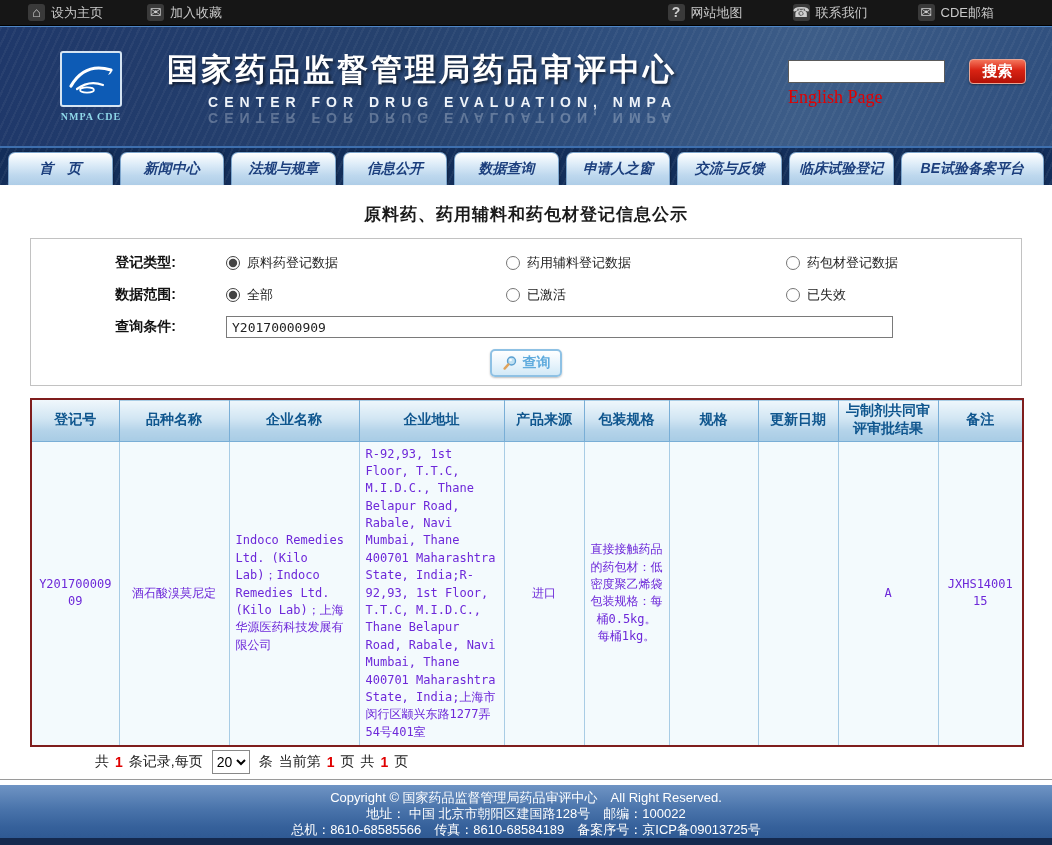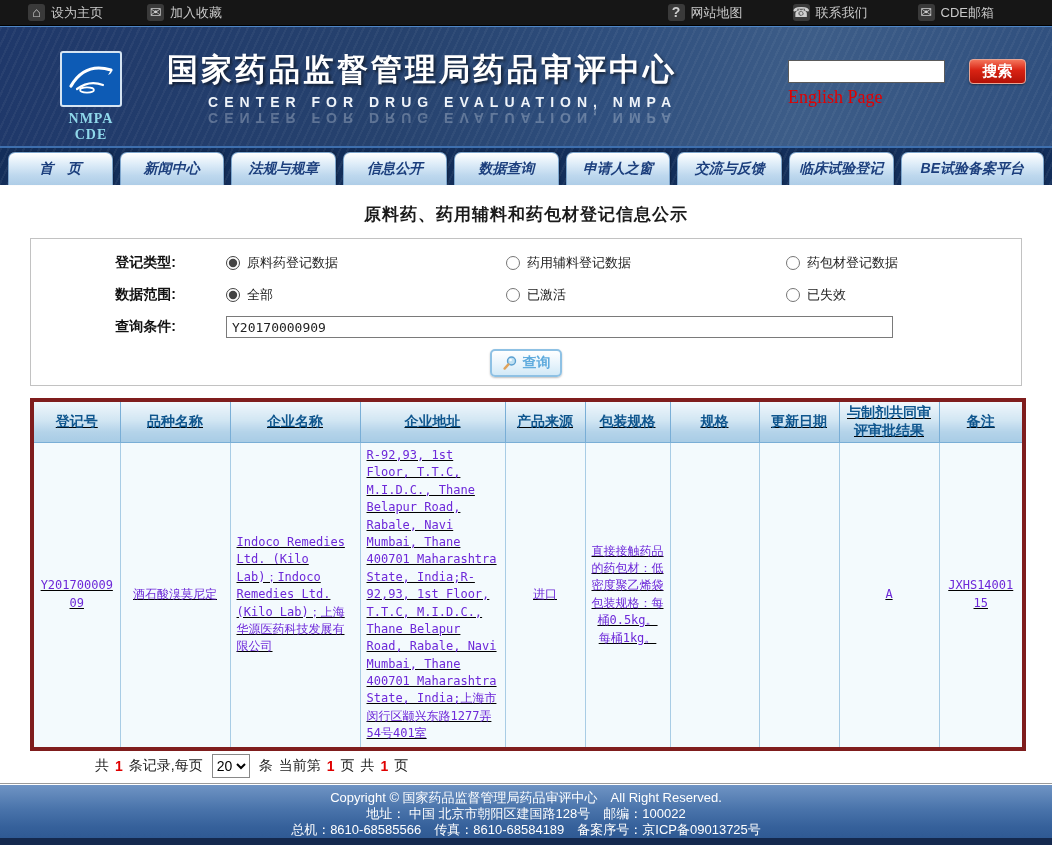--- a/index.html
+++ b/index.html
@@ -20,21 +20,21 @@
 
   
   .header { height:122px; position:relative; flex:0 0 auto;
     background:linear-gradient(100deg,#1f386a 0%,#26426e 38%,#2f4f7e 58%,#3d5d88 76%,#2f4f7e 100%);
     border-top:1px solid #4f86c6; border-bottom:2px solid #3e6fae; }
   .header::before { content:""; position:absolute; inset:0; pointer-events:none;
     background:repeating-linear-gradient(115deg, rgba(255,255,255,0.045) 0 2px, transparent 2px 7px); }
   .logo-box { position:absolute; left:56px; top:24px; width:70px; text-align:center; }
   .logo-square { width:62px; height:56px; margin:0 auto; background:#0d5bb5;
     border:2px solid #d5e4f2; border-radius:3px; display:flex; align-items:center; justify-content:center; }
-  .logo-caption { margin-top:4px; color:#8fd8ea; font-size:14px; font-weight:bold; letter-spacing:1px;
+  .logo-caption { margin-top:4px; color:#8fd8ea; font-size:10px; font-weight:bold; letter-spacing:1px;
     font-family:"Liberation Serif", serif; }
   .header-titles { position:absolute; left:133px; top:22px;margin-left:34px; }
   .header-title { font-size:31px; color:#fff; font-weight:bold; letter-spacing:3px;
     text-shadow:2px 2px 3px rgba(0,0,0,0.55); white-space:nowrap; }
   .header-sub { margin-top:3px; font-size:14px; color:#eef3f9; font-weight:bold; letter-spacing:6px; white-space:nowrap;text-align:right; }
   .header-sub.reflect { transform:scaleY(-1); opacity:0.28; margin-top:0; }
   .header-search { position:absolute; left:788px; top:32px; display:flex; align-items:center; }
   .search-input { width:157px; height:23px; border:1px solid #5a5a5a; background:#fff; font-size:13px; padding:0 4px; }
   .search-btn { margin-left:24px; width:57px; height:25px; cursor:pointer;
     background:linear-gradient(#f4745a,#d92313 45%,#b21107); color:#fff; font-weight:bold; font-size:15px;
@@ -68,21 +68,21 @@
     font-family:"DejaVu Sans Mono", monospace; color:#222; }
   .query-btn-row { text-align:center; margin-top:10px; }
   .query-btn { display:inline-flex; align-items:center; justify-content:center; gap:5px;
     width:72px; height:28px; cursor:pointer;
     border:2px solid #8ec1e4; border-radius:5px;
     background:linear-gradient(#ffffff,#eaf5fc 50%,#d2e9f7);
     color:#5fabdd; font-weight:bold; font-size:14px; box-shadow:0 1px 2px rgba(0,0,0,0.25); }
 
   
   .table-wrap { width:992px; margin:12px auto 0; }
-  table.results { border-collapse:collapse; width:100%; table-layout:fixed; border:4px solid #7f1d1d;text-decoration:underline; }
+  table.results { border-collapse:collapse; width:100%; table-layout:fixed; border:2px solid #7f1d1d; }
   .results thead th { background:linear-gradient(#f0f7fc,#d2e6f3 45%,#b4d3e9 75%,#a8cce5);
     color:#0f568e; font-size:14px; font-weight:bold; border:1px solid #79aed6; height:42px; padding:2px; }
   .results tbody td { background:#f3fafd; border:1px solid #a8cce5; color:#6d28d9; font-size:12px;
     font-family:"DejaVu Sans Mono", monospace; padding:4px 6px; vertical-align:middle;
     line-height:1.45; height:218px; word-wrap:break-word; }
   td.c { text-align:center; } td.l { text-align:left; }
 
   
   .pager { width:992px; margin:0 auto; height:30px; display:flex; align-items:center;
     font-size:14px; color:#222; padding-left:62px; }

